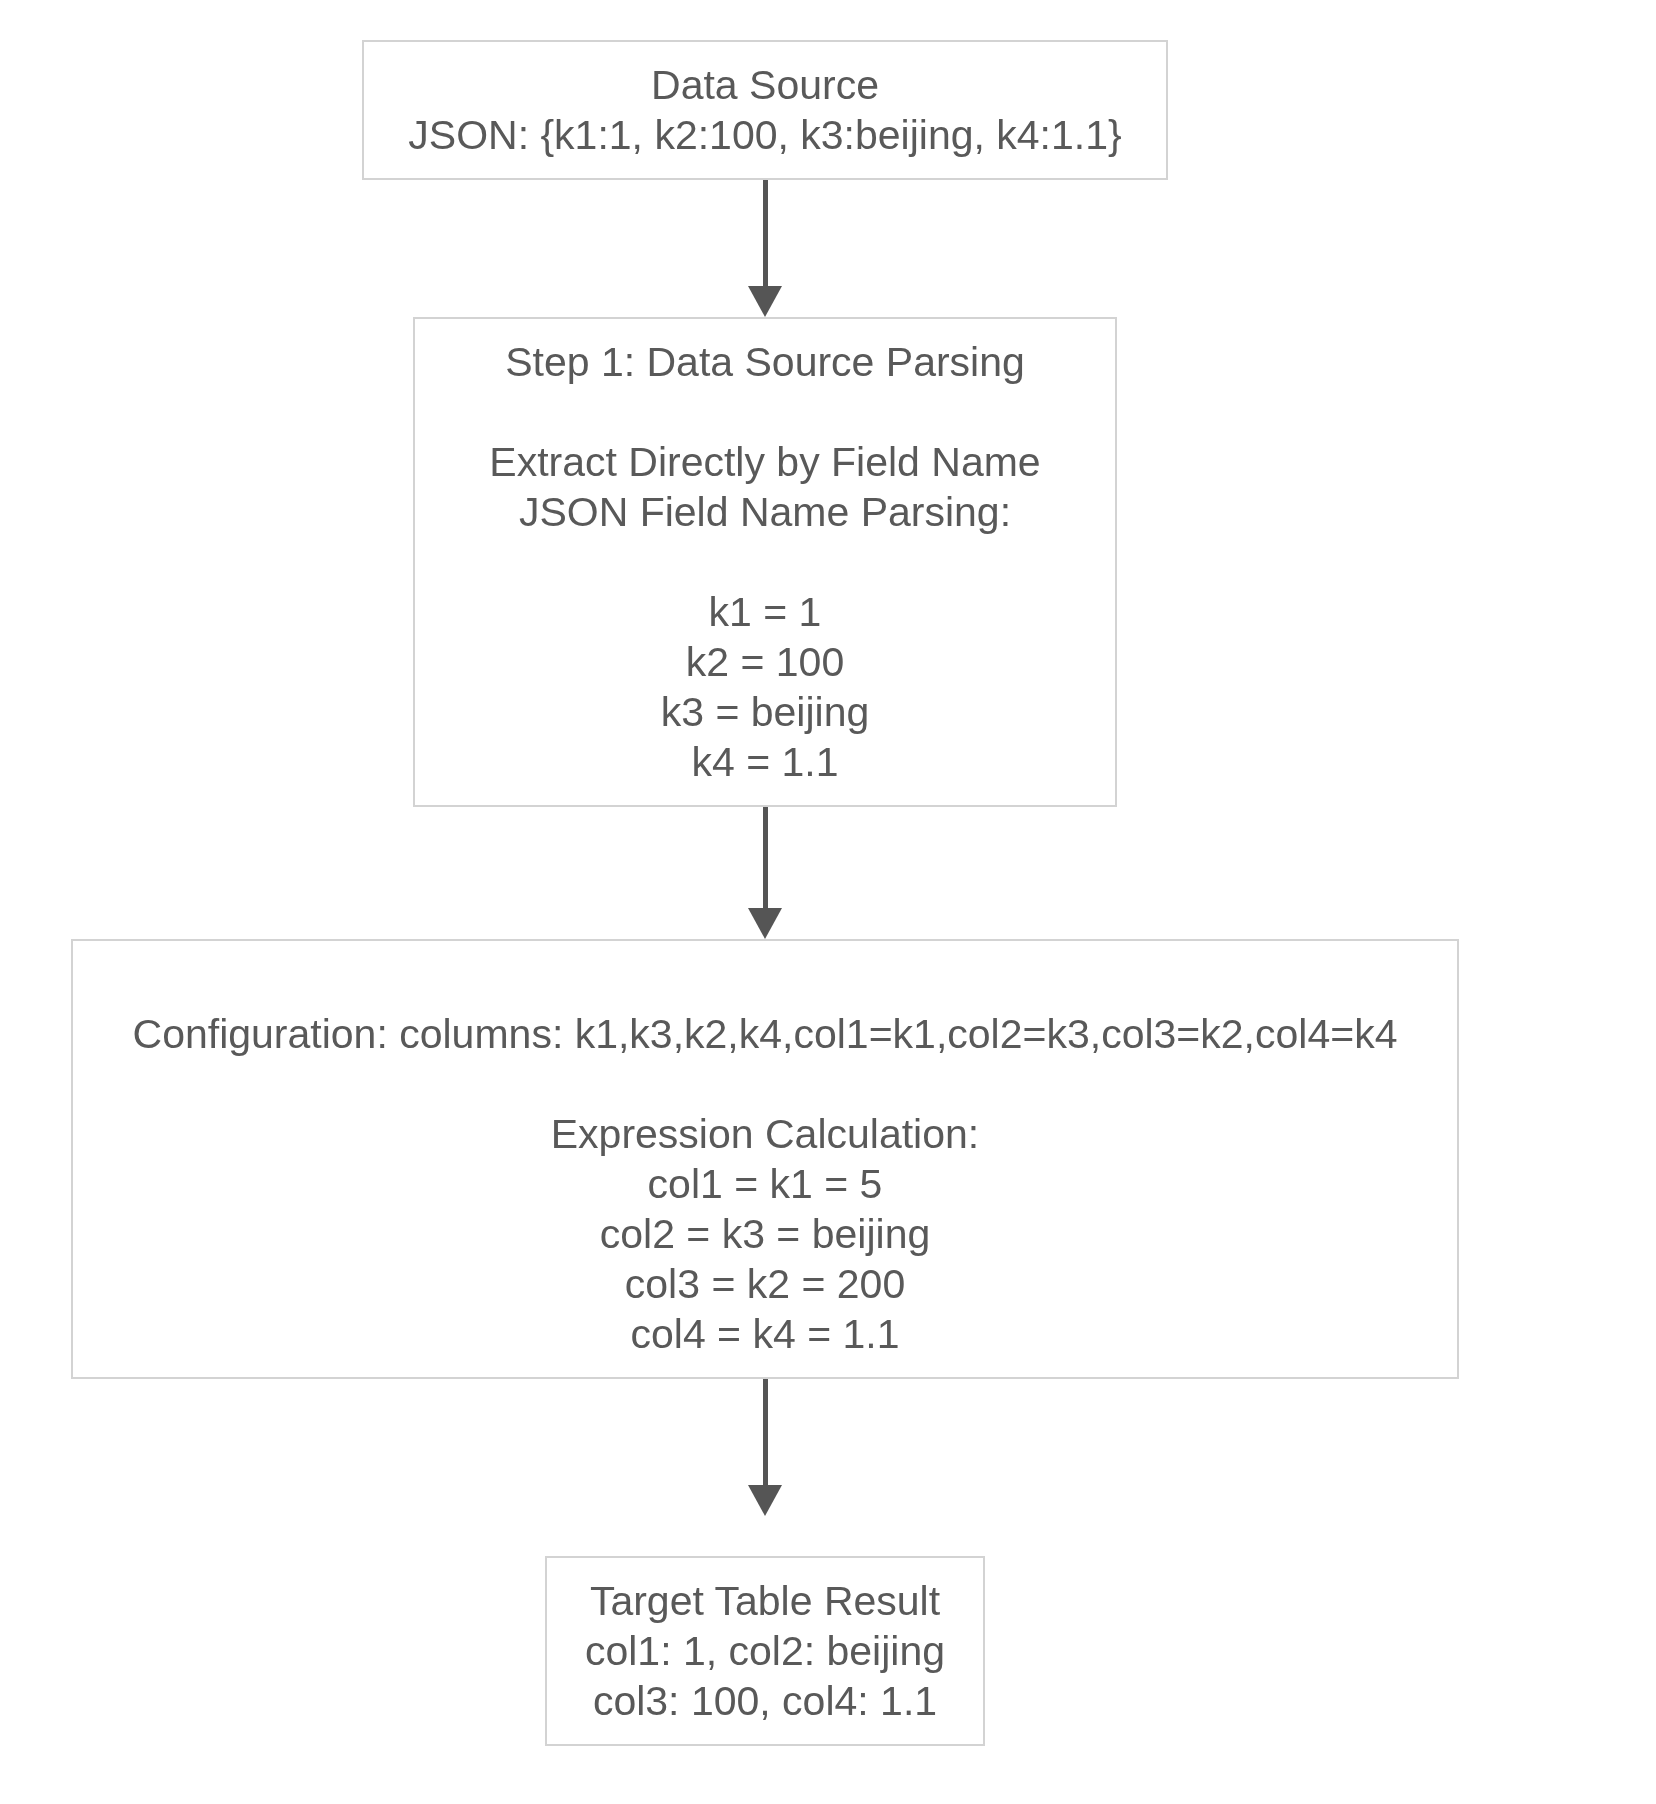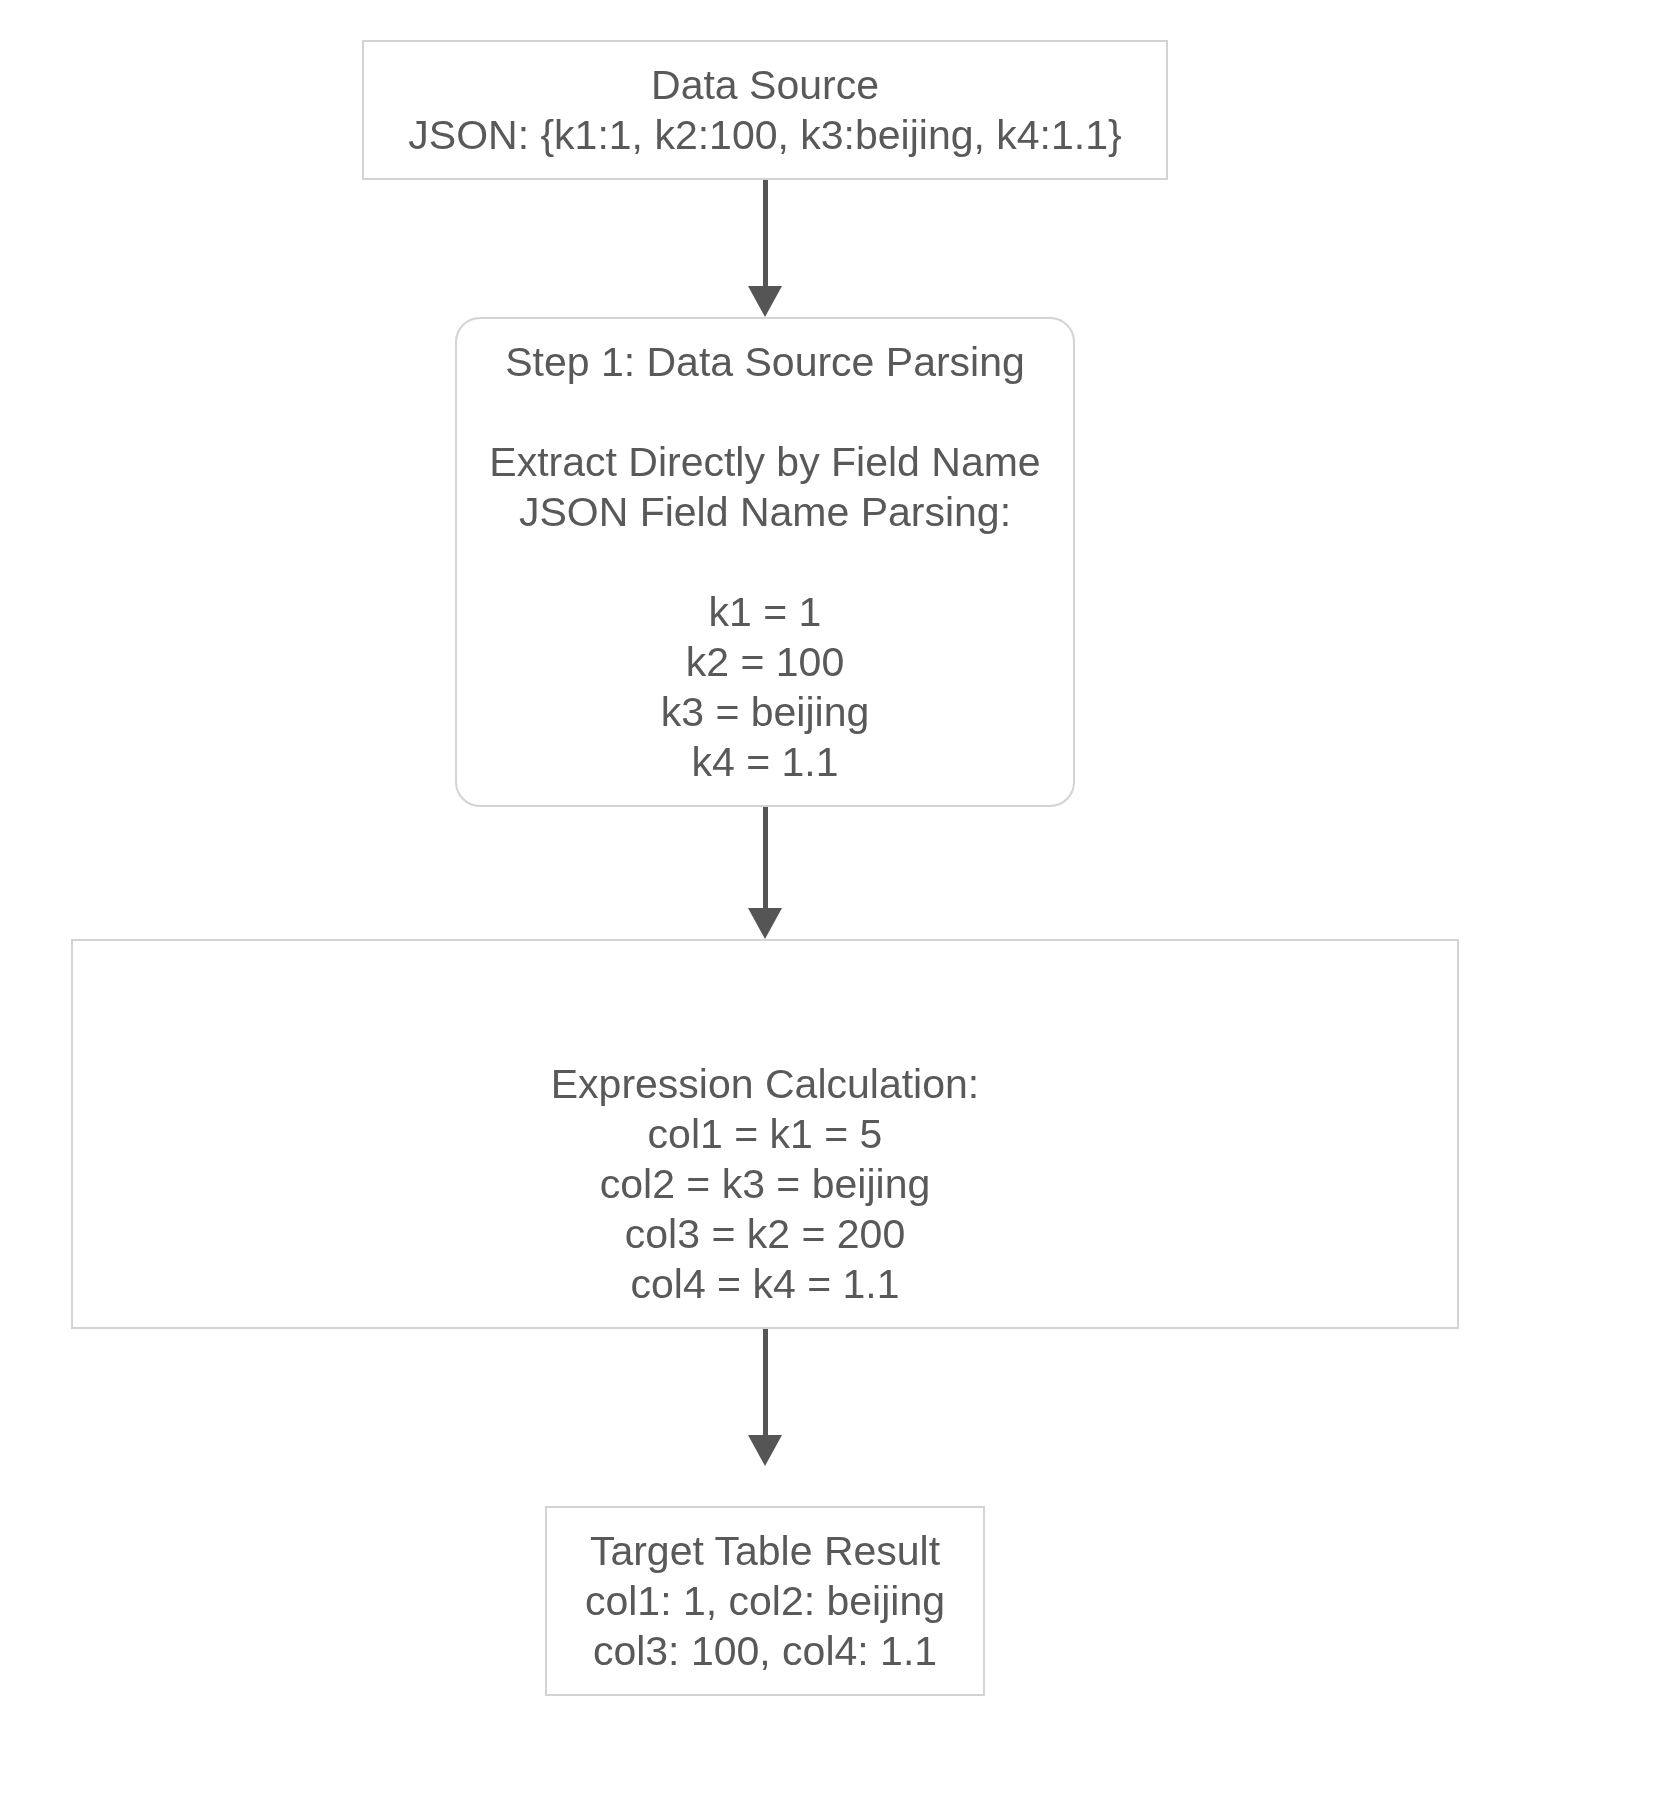--- a/index.html
+++ b/index.html
@@ -31,21 +31,21 @@
     padding:18px 11px;
     white-space:nowrap;
   }
   .line{
     height:50px;
     line-height:50px;
     font-size:41px;
     letter-spacing:0px;
   }
   .node-1{width:806px;margin-top:40px;}
-  .node-2{width:620px;border-radius:25px;}
+  .node-2{width:704px;}
   .node-3{width:1388px;}
   .node-4{width:440px;margin-top:40px;}
   .arrow{
     display:flex;
     flex-direction:column;
     align-items:center;
   }
   .arrow-1{height:137px;}
   .arrow-2{height:132px;}
   .arrow-3{height:137px;}
@@ -84,20 +84,21 @@
     <div class="line">k4 = 1.1</div>
   </div>
 
   <div class="arrow arrow-2">
     <div class="shaft"></div>
     <div class="head"></div>
   </div>
 
   <div class="node node-3">
     <div class="line"></div>
+    <div class="line">Configuration: columns: k1,k3,k2,k4,col1=k1,col2=k3,col3=k2,col4=k4</div>
     <div class="line"></div>
     <div class="line">Expression Calculation:</div>
     <div class="line">col1 = k1 = 5</div>
     <div class="line">col2 = k3 = beijing</div>
     <div class="line">col3 = k2 = 200</div>
     <div class="line">col4 = k4 = 1.1</div>
   </div>
 
   <div class="arrow arrow-3">
     <div class="shaft"></div>

